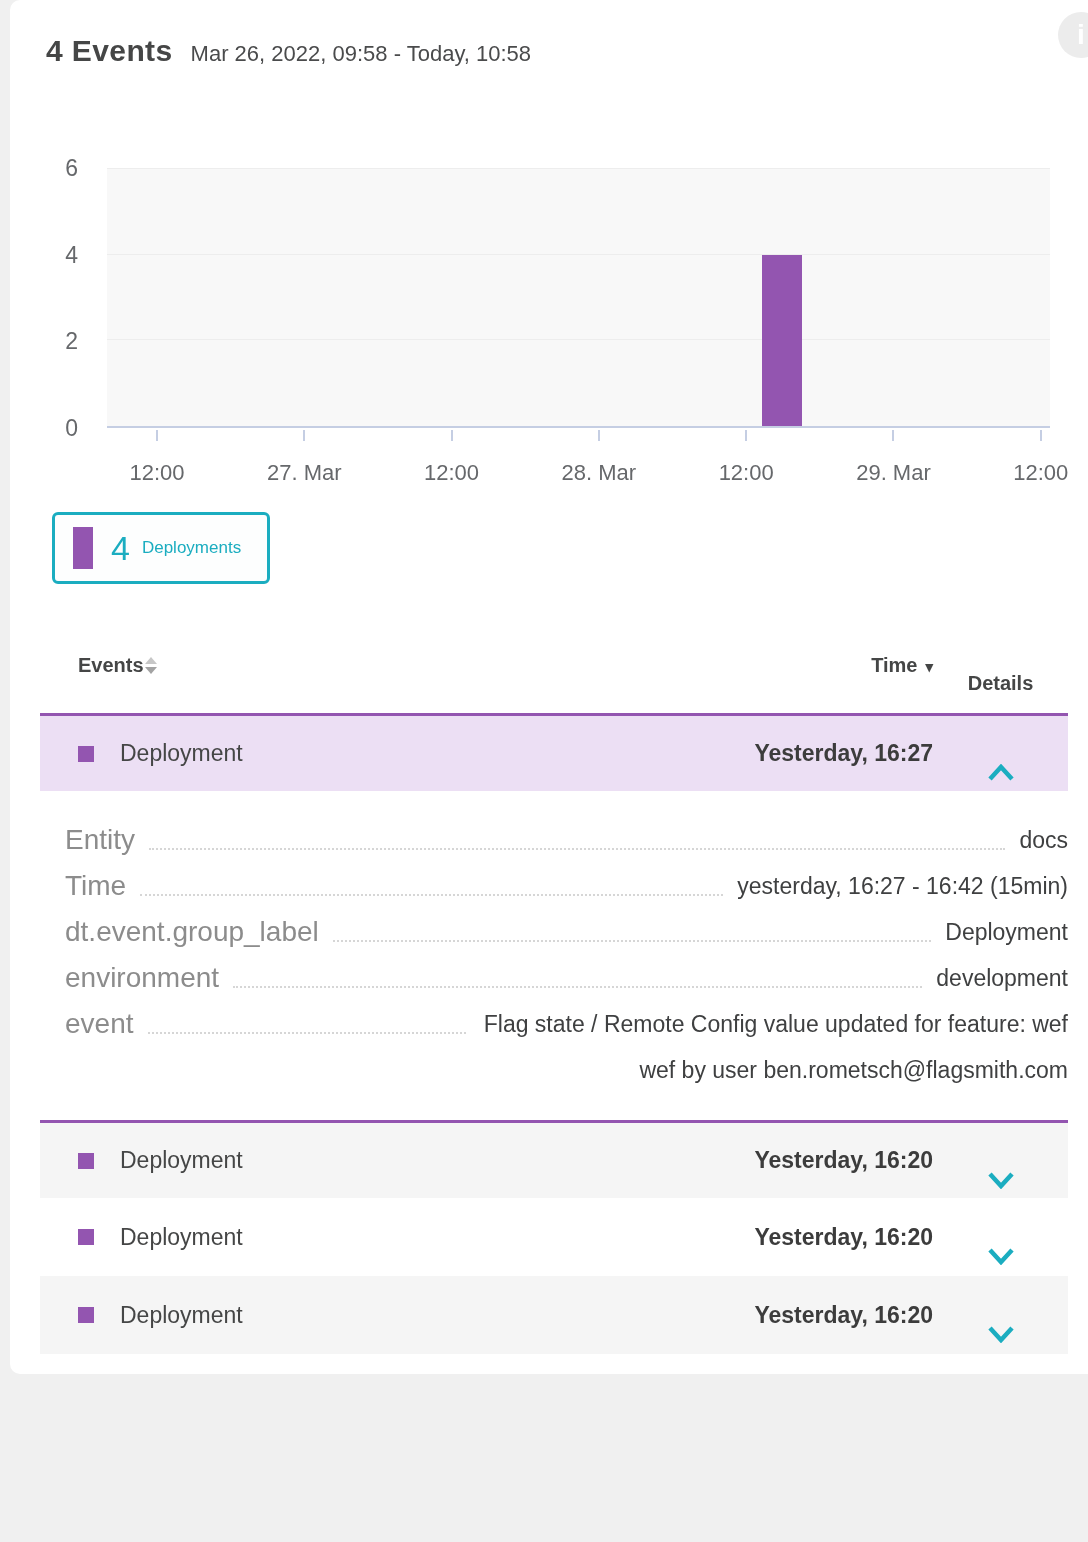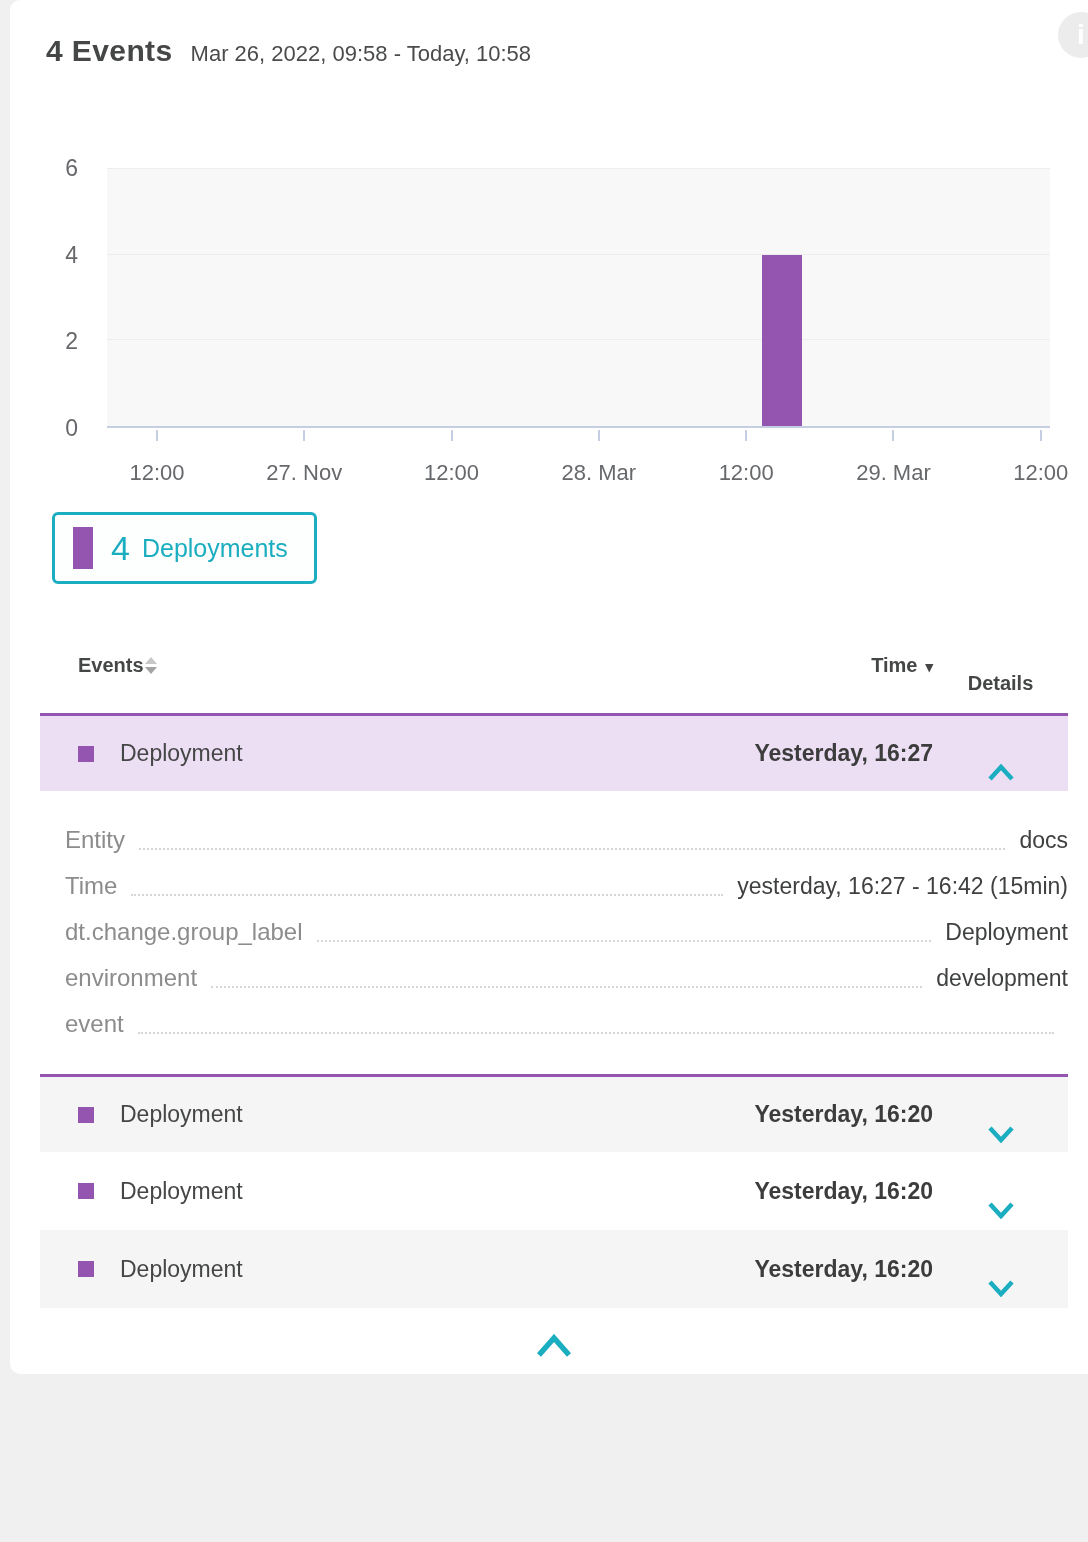--- a/index.html
+++ b/index.html
@@ -29,21 +29,21 @@
   .xaxis { position: absolute; left: 97px; right: 38px; top: 262px; height: 55px; }
   .xtickmark { position: absolute; top: 0; width: 2px; height: 11px; background: #c5cee3; transform: translateX(-1px); }
   .xtick { position: absolute; top: 14px; transform: translateX(-50%); font-size: 22px; color: #66686b; white-space: nowrap; margin-top: 16px; }
 
   
   .legend { display: inline-flex; align-items: center; margin: 24px 0 0 42px;
             border: 3px solid #1badc0; border-radius: 6px; background: #fdfefe;
             padding: 12px 26px 12px 18px; cursor: pointer; }
   .legend-swatch { width: 20px; height: 42px; background: #9355b0; margin-right: 18px; }
   .legend-count { font-size: 34px; color: #1badc0; margin-right: 12px; }
-  .legend-label { font-size: 25px; color: #1badc0; }
+  .legend-label { font-size: 17px; color: #1badc0; }
 
   
   .table { margin: 44px 20px 0 30px; }
   .thead { display: flex; align-items: center; padding: 8px 0 18px 38px;
            font-weight: 700; font-size: 20px; color: #454646; }
   .col-events { flex: 1; display: flex; align-items: center; gap: 1px; }
   .col-details { width: 135px; text-align: center; margin-top: 36px; }
   .sort-icon { display: inline-flex; flex-direction: column; align-items: center; cursor: pointer; }
   .tri-up { width: 0; height: 0; border-left: 6px solid transparent; border-right: 6px solid transparent;
             border-bottom: 7px solid #c7c7c7; margin-bottom: 3px; }
@@ -58,21 +58,21 @@
   .row-gray { background: #f5f5f5; }
   .row-white { background: #fff; }
   .marker { width: 16px; height: 16px; background: #9355b0; margin-right: 26px; flex: none; }
   .event-type { color: #454646; }
   .event-time { font-weight: 700; color: #3c3c3c; margin-left: auto; }
   .chev { display: inline-block; vertical-align: middle; }
 
   
   .details-panel { padding: 26px 0 27px 25px; background: #fff; }
   .detail-row { display: flex; }
-  .detail-label { font-size: 24px; color: #8c8c8c; line-height: 46px; white-space: nowrap; }
+  .detail-label { font-size: 28px; color: #8c8c8c; line-height: 46px; white-space: nowrap; }
   .detail-leader { flex: 1; height: 33px; border-bottom: 2px dotted #d6d6d6; margin: 0 14px; }
   .detail-value { font-size: 23px; color: #3f4041; line-height: 46px; text-align: right;
                   max-width: 588px; word-break: break-all; }
 
   .collapse-all { margin-top: 26px; text-align: center; }
   .collapse-all svg { cursor: pointer; }
 </style>
 </head>
 <body>
 
@@ -94,21 +94,21 @@
       </div>
     <div class="plot">
         <div class="gridline" style="bottom: 33.3333%;"></div>
         <div class="gridline" style="bottom: 66.6667%;"></div>
         <div class="bar" style="left: 69.5%; width: 4.25%; height: 66.6667%; background: rgb(147, 85, 176);"></div>
       </div>
     <div class="xaxis">
         <div class="xtickmark" style="left: 5.3%;"></div>
         <div class="xtick" style="left: 5.3%;">12:00</div>
         <div class="xtickmark" style="left: 20.92%;"></div>
-        <div class="xtick" style="left: 20.92%;">27. Nov</div>
+        <div class="xtick" style="left: 20.92%;">27. Mar</div>
         <div class="xtickmark" style="left: 36.54%;"></div>
         <div class="xtick" style="left: 36.54%;">12:00</div>
         <div class="xtickmark" style="left: 52.16%;"></div>
         <div class="xtick" style="left: 52.16%;">28. Mar</div>
         <div class="xtickmark" style="left: 67.78%;"></div>
         <div class="xtick" style="left: 67.78%;">12:00</div>
         <div class="xtickmark" style="left: 83.4%;"></div>
         <div class="xtick" style="left: 83.4%;">29. Mar</div>
         <div class="xtickmark" style="left: 99.02%;"></div>
         <div class="xtick" style="left: 99.02%;">12:00</div>
@@ -155,32 +155,33 @@
         <span class="detail-label">Entity</span>
         <span class="detail-leader"></span>
         <span class="detail-value">docs</span>
       </div>
       <div class="detail-row">
         <span class="detail-label">Time</span>
         <span class="detail-leader"></span>
         <span class="detail-value">yesterday, 16:27 - 16:42 (15min)</span>
       </div>
       <div class="detail-row">
-        <span class="detail-label">dt.change.group_label</span>
+        <span class="detail-label">dt.event.group_label</span>
         <span class="detail-leader"></span>
         <span class="detail-value">Deployment</span>
       </div>
       <div class="detail-row">
         <span class="detail-label">environment</span>
         <span class="detail-leader"></span>
         <span class="detail-value">development</span>
       </div>
       <div class="detail-row">
         <span class="detail-label">event</span>
         <span class="detail-leader"></span>
+        <span class="detail-value">Flag state / Remote Config value updated for feature: wefwef by user ben.rometsch@flagsmith.com</span>
       </div>
     </div>
 
     <div class="event-row row-gray row-sep">
       <span class="marker"></span>
       <span class="event-type">Deployment</span>
       <span class="event-time">Yesterday, 16:20</span>
       <span class="col-details">
         <svg class="chev" width="28" height="18" viewBox="0 0 28 18">
           <path d="M3 3 L14 15 L25 3" fill="none" stroke="#1badc0" stroke-width="4.5"></path>

